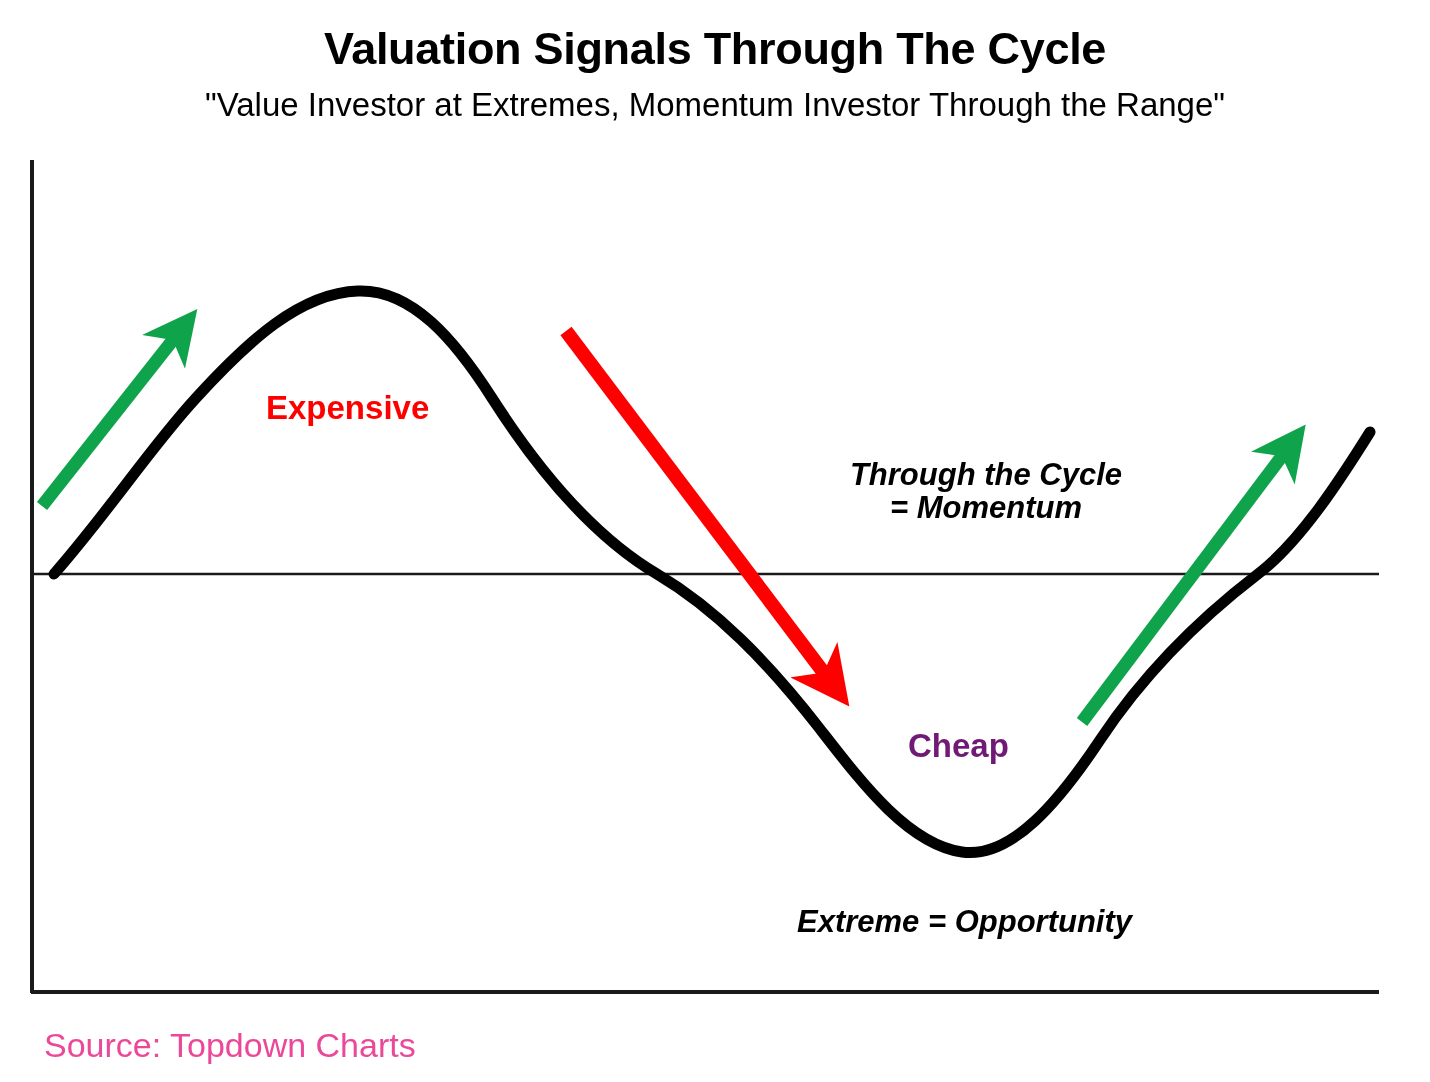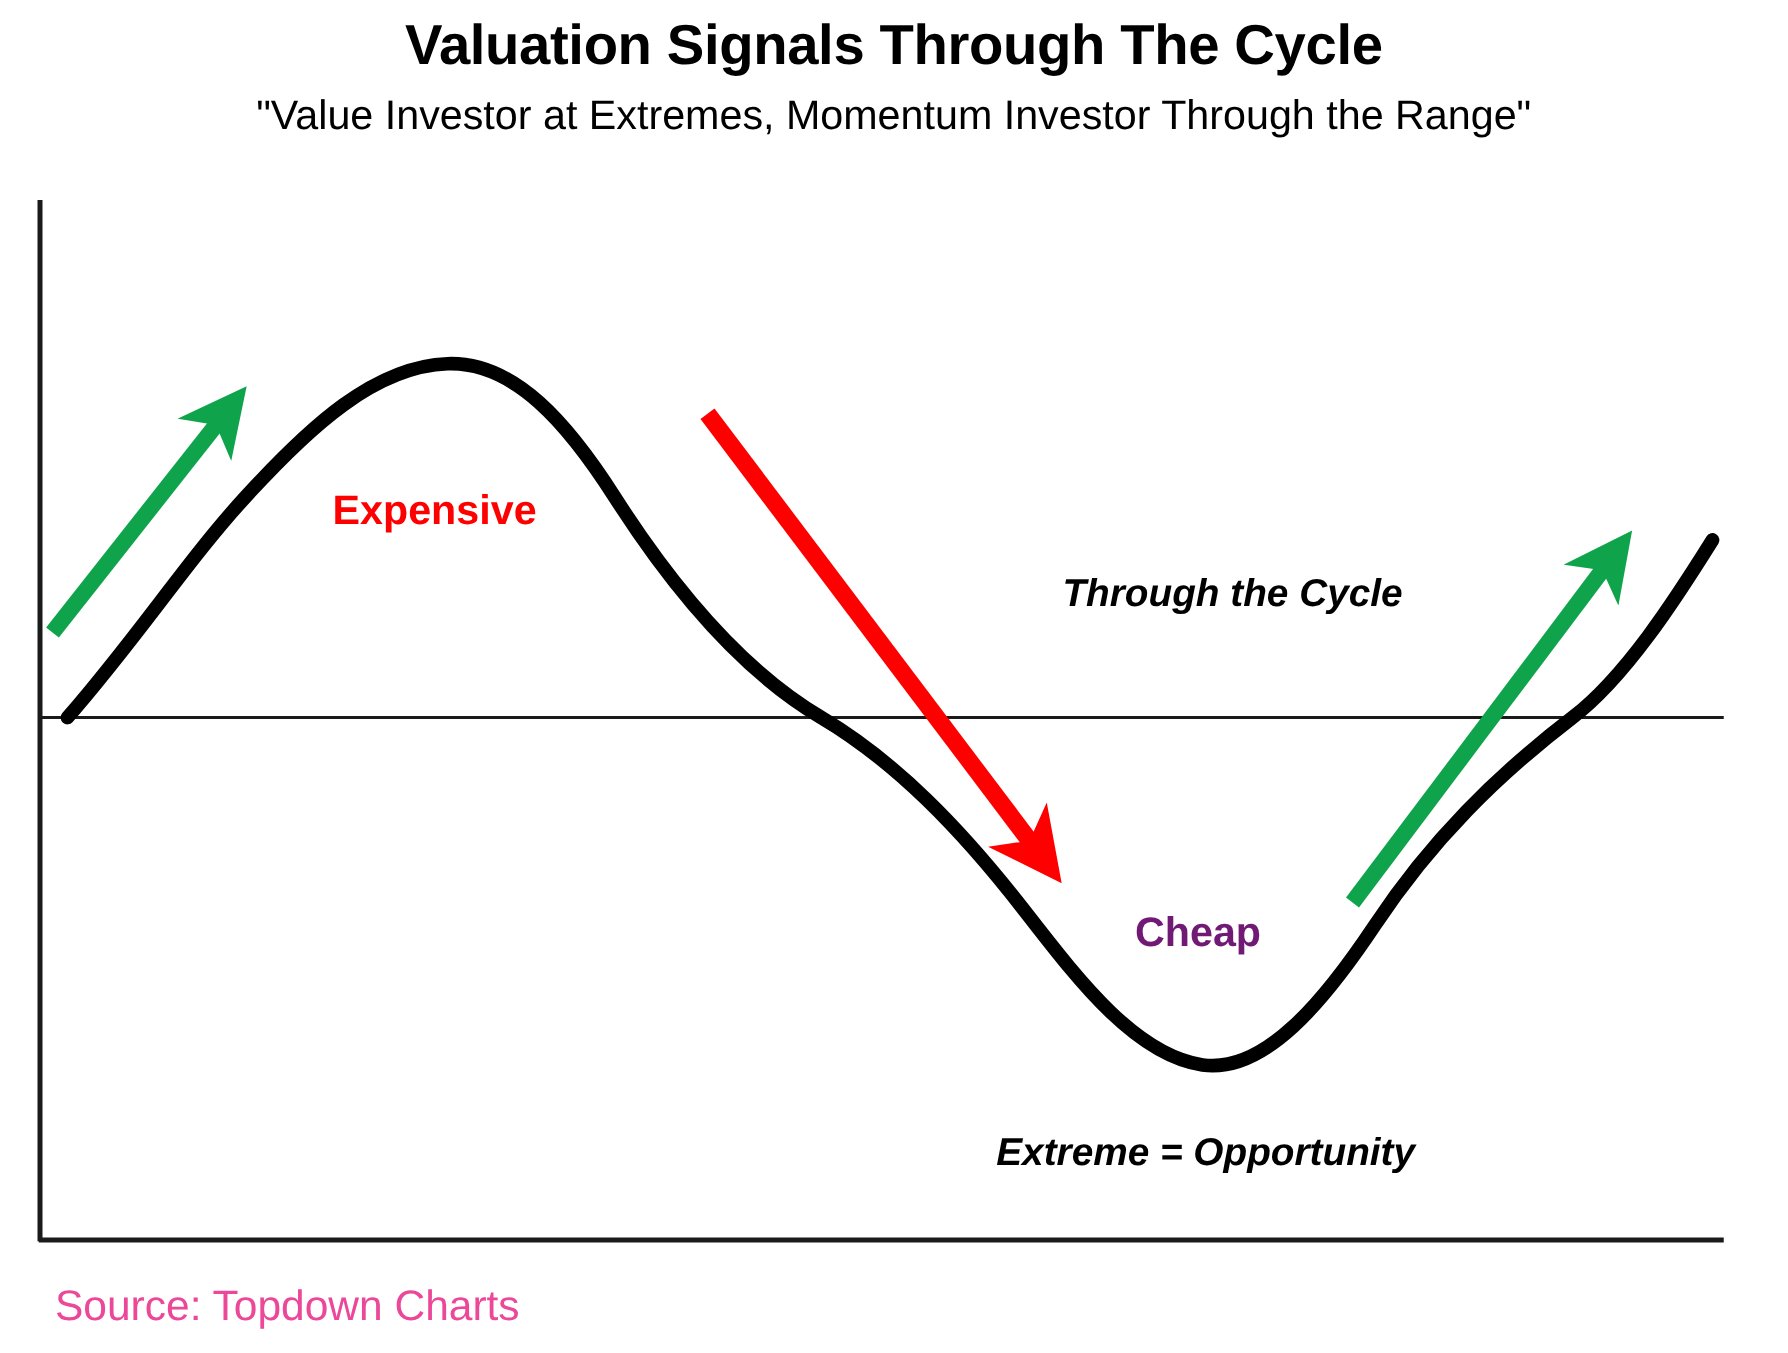--- a/index.html
+++ b/index.html
@@ -26,21 +26,21 @@
     top: 0;
     left: 0;
     width: 1430px;
     text-align: center;
   }
   #chart-title {
     font-size: 45px;
     font-weight: bold;
     letter-spacing: -0.3px;
     line-height: 1;
-    padding-top: 13px;
+    padding-top: 26px;
     white-space: nowrap;
   }
   #chart-subtitle {
     font-size: 33px;
     font-weight: normal;
     line-height: 1;
     padding-top: 17px;
     white-space: nowrap;
   }
 
@@ -145,20 +145,21 @@
     <line x1="566" y1="331" x2="827" y2="677" stroke="#FF0000" stroke-width="14" stroke-linecap="butt" marker-end="url(#arrow-red)"></line>
 
     <line x1="1082" y1="722" x2="1285" y2="452" stroke="#0FA44C" stroke-width="13" stroke-linecap="butt" marker-end="url(#arrow-green)"></line>
   </svg>
 
 
   <div class="annot annot-b" id="annot-expensive">Expensive</div>
 
   <div class="annot annot-bi" id="annot-range-momentum">
     <span class="line1">Through the Cycle</span>
+    <span class="line2">= Momentum</span>
   </div>
 
   <div class="annot annot-b" id="annot-cheap">Cheap</div>
 
   <div class="annot annot-bi" id="annot-extreme-opp">Extreme = Opportunity</div>
 
   <div id="footer">
     <div id="source-label">Source: Topdown Charts</div>
   </div>
 

